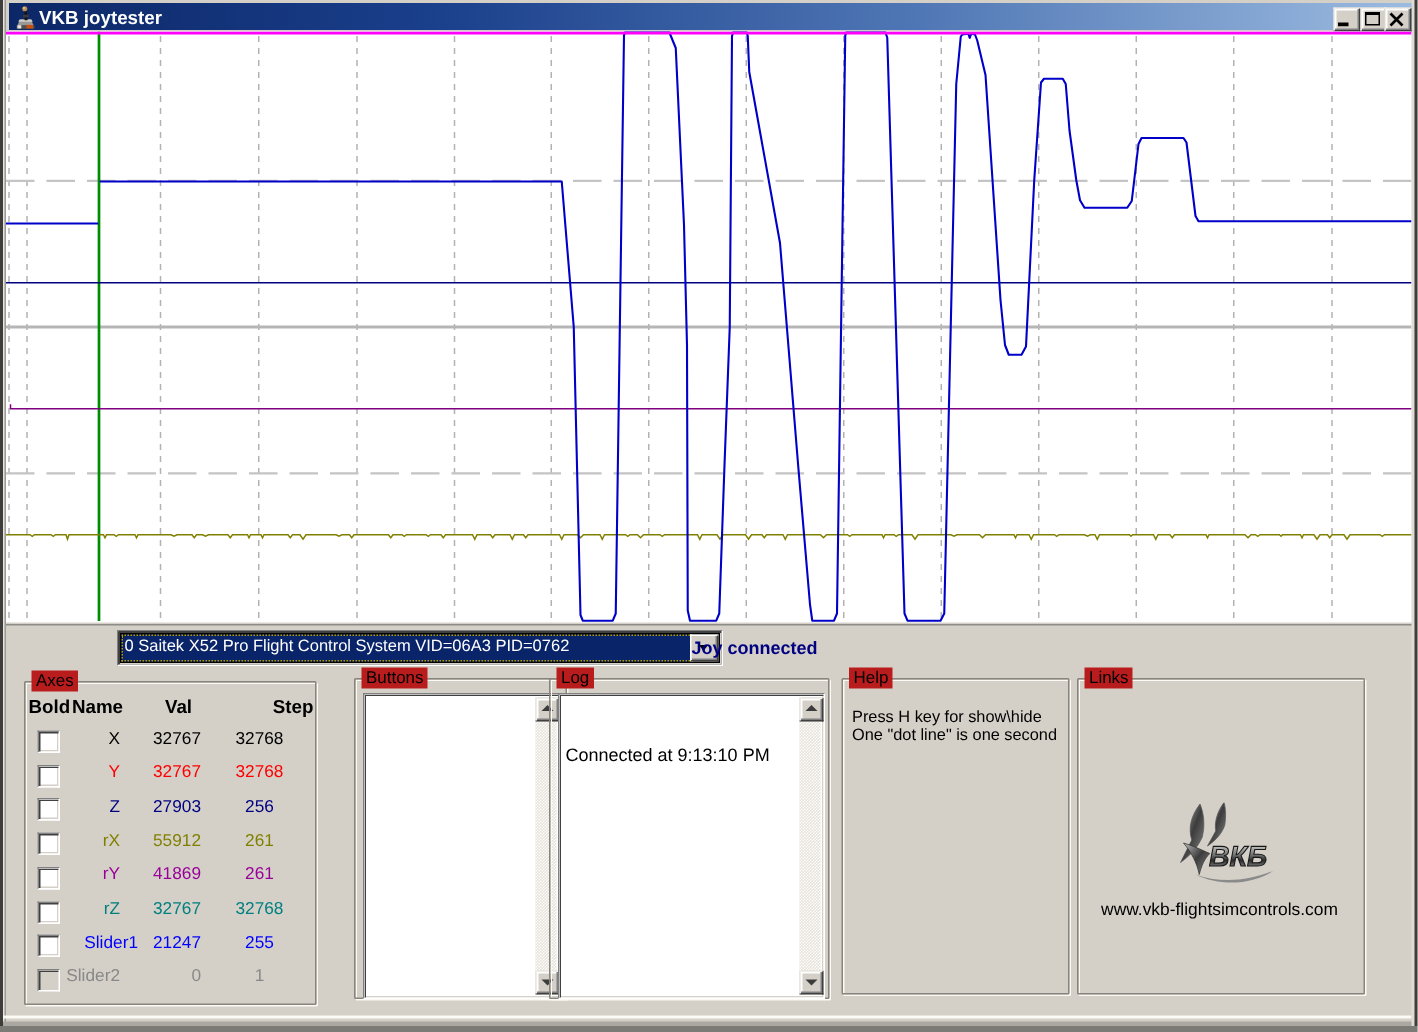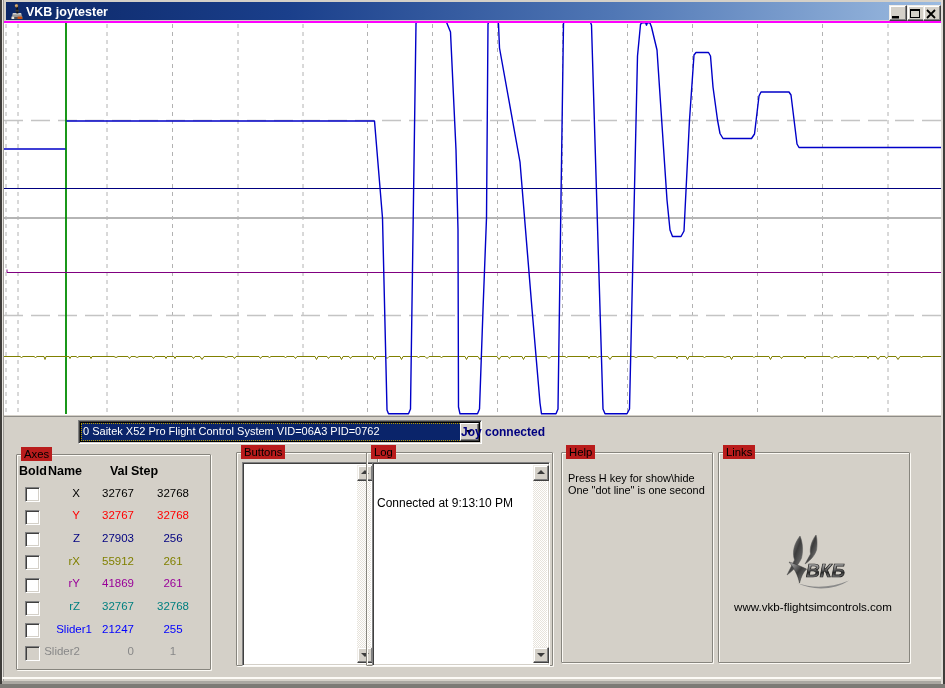--- a/index.html
+++ b/index.html
@@ -112,21 +112,21 @@
       </div>
   </div>
   <div id="joyconn" class="abs">Joy connected</div>
   <div id="chartb" class="abs"></div>
 
   <div class="grp" id="gAxes" style="left:16px;top:454px;width:193px;height:214px;">
     <div class="lbl">Axes</div>
     <div class="hdr" style="left:2px;top:9px;">Bold</div>
     <div class="hdr" style="left:30px;top:9px;width:36px;text-align:center;">Name</div>
     <div class="hdr" style="left:78px;top:9px;width:48px;text-align:center;">Val</div>
-    <div class="hdr" style="left:114px;top:9px;width:48px;text-align:left;">Step</div>
+    <div class="hdr" style="left:144px;top:9px;width:48px;text-align:right;">Step</div>
     <div class="cb" style="left:8px;top:32.0px;"></div>
     <div class="rowt" style="left:24px;top:31.5px;width:39px;color:#000000;">X</div>
     <div class="rowt" style="left:69px;top:31.5px;width:48px;color:#000000;">32767</div>
     <div class="rowt" style="left:132px;top:31.5px;width:48px;text-align:center;color:#000000;">32768</div>
     <div class="cb" style="left:8px;top:54.7px;"></div>
     <div class="rowt" style="left:24px;top:54.2px;width:39px;color:#ff0000;">Y</div>
     <div class="rowt" style="left:69px;top:54.2px;width:48px;color:#ff0000;">32767</div>
     <div class="rowt" style="left:132px;top:54.2px;width:48px;text-align:center;color:#ff0000;">32768</div>
     <div class="cb" style="left:8px;top:77.4px;"></div>
     <div class="rowt" style="left:24px;top:76.9px;width:39px;color:#000080;">Z</div>

